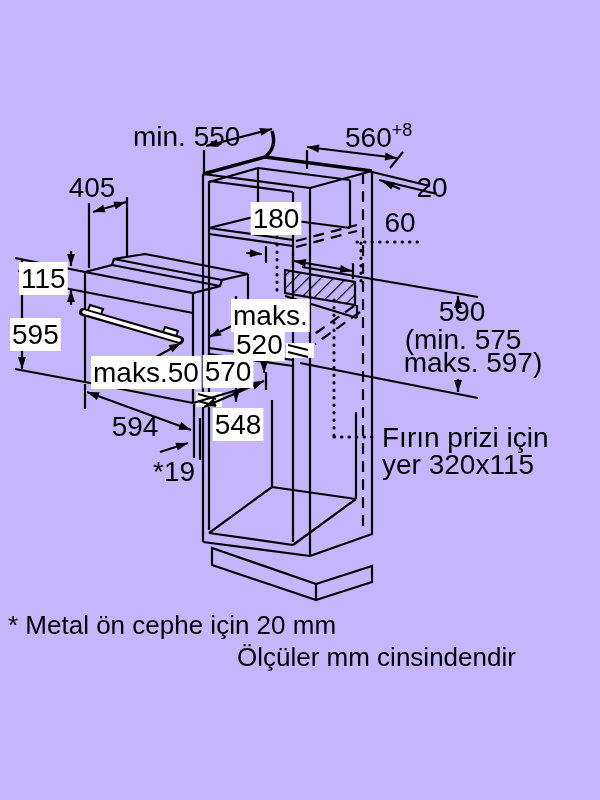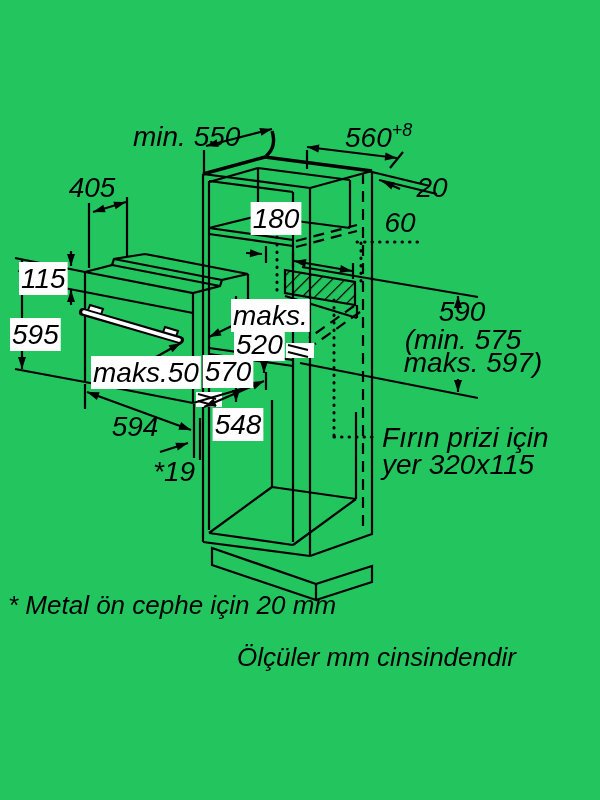--- a/index.html
+++ b/index.html
@@ -1,21 +1,21 @@
 <!DOCTYPE html>
 <html><head>
 <meta charset="utf-8">
 <style>
   html,body{margin:0;padding:0;background:#fff;}
-  #stage{position:relative;width:600px;height:800px;background:#22c55e;overflow:hidden;
-         font-family:"Liberation Sans", sans-serif;font-style:italic;}
+  #stage{position:relative;width:600px;height:800px;background:#c4b5fd;overflow:hidden;
+         font-family:"Liberation Sans", sans-serif;}
   #stage svg{position:absolute;left:0;top:0;}
   .note{position:absolute;color:#000;font-size:26px;white-space:nowrap;
         font-family:"Liberation Sans", sans-serif;}
-  #front-note{left:8px;top:590px;}
+  #front-note{left:8px;top:610px;}
   #units-note{left:237px;top:642px;}
   .dim-label{fill:#000;font-family:"Liberation Sans", sans-serif;}
   .ln{stroke:#000;stroke-width:2.2;fill:none;}
   .thick{stroke-width:3.4;}
   .dash{stroke-dasharray:11 7;}
   .dot{stroke-width:3;stroke-dasharray:0.5 7;stroke-linecap:round;}
   .whitefill{fill:#fff;stroke:none;}
 </style>
 </head>
 <body>

